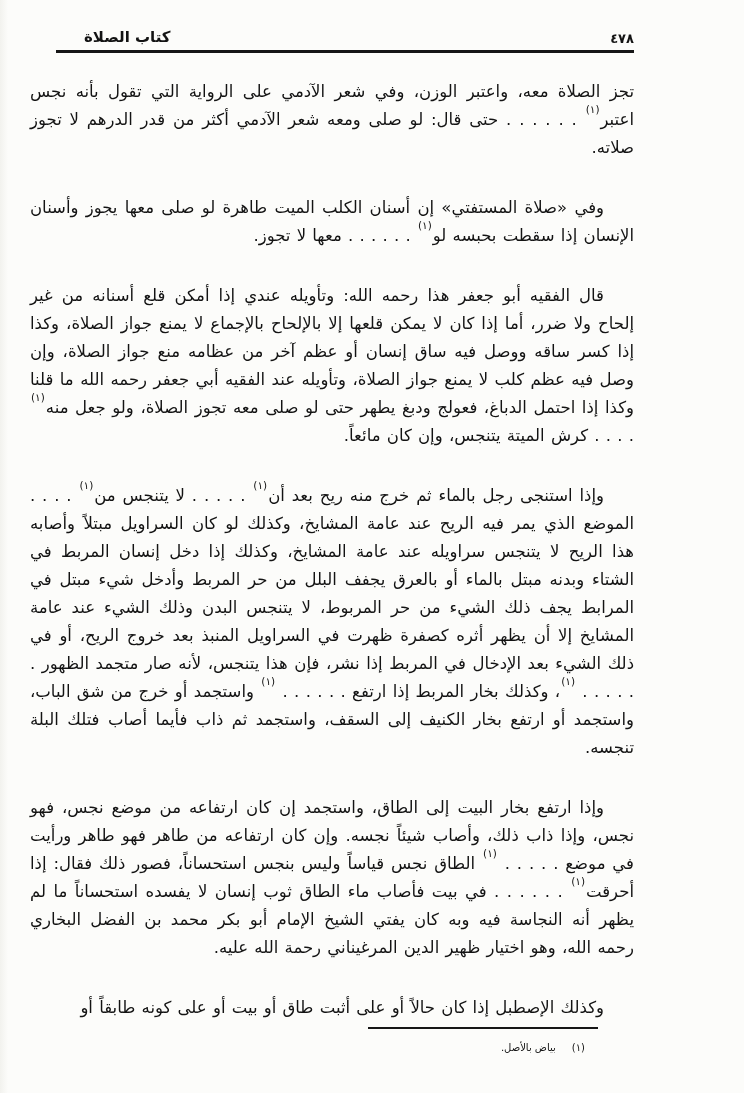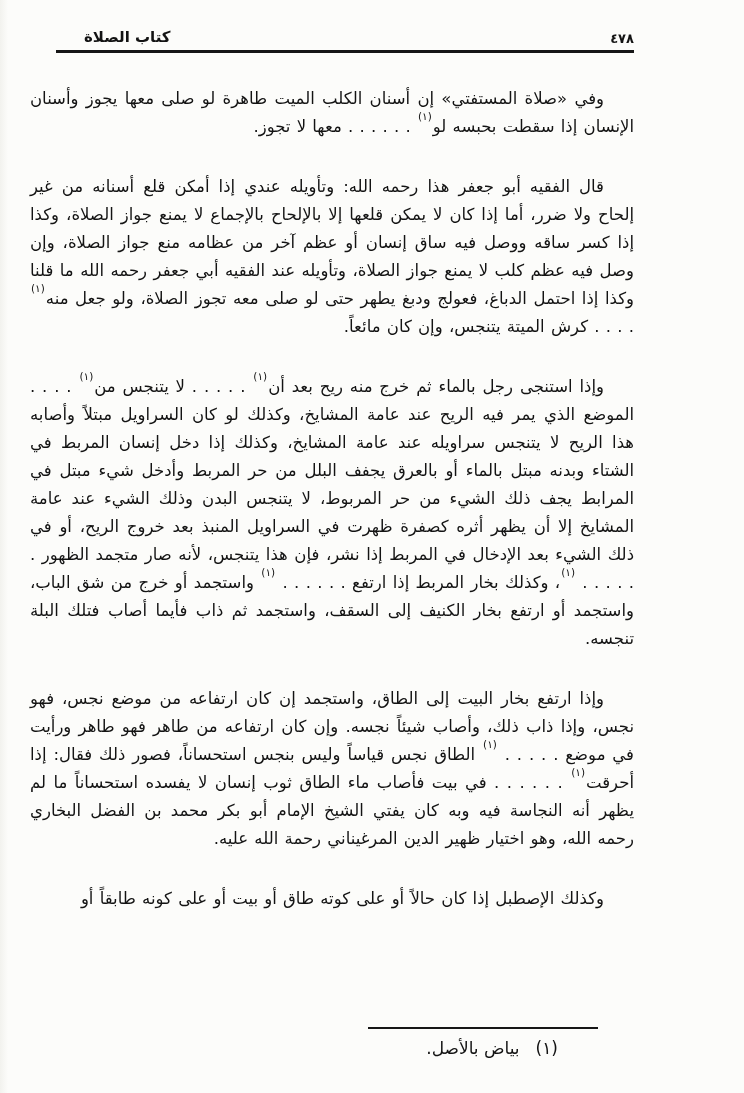--- a/index.html
+++ b/index.html
@@ -77,47 +77,48 @@
     direction: rtl;
   }
   .footnote-rule {
     width: 230px;
     height: 2px;
     background: #161616;
     margin-right: 36px;
   }
   .footnote-item {
     margin-top: 8px;
-    margin-right: 76px;
-    font-size: 17px;
+    margin-right: 49px;
+    font-size: 10px;
     line-height: 22px;
   }
   .footnote-item .marker {
     margin-left: 16px;
   }
 </style>
 </head>
 <body>
 
 <div class="page">
 
   <div class="running-header">
     <span class="book-title">كتاب الصلاة</span>
     <span class="page-number">٤٧٨</span>
   </div>
 
   <div class="header-rule"></div>
 
   <div class="body-text" id="body-text">
 
+  <p>تجز الصلاة معه، واعتبر الوزن، وفي شعر الآدمي على الرواية التي تقول بأنه نجس اعتبر<sup class="fn-marker">(١)</sup> . . . . . . حتى قال: لو صلى ومعه شعر الآدمي أكثر من قدر الدرهم لا تجوز صلاته.</p>
       <p class="indent">وفي «صلاة المستفتي» إن أسنان الكلب الميت طاهرة لو صلى معها يجوز وأسنان الإنسان إذا سقطت بحبسه لو<sup class="fn-marker">(١)</sup> . . . . . . معها لا تجوز.</p>
       <p class="indent">قال الفقيه أبو جعفر هذا رحمه الله: وتأويله عندي إذا أمكن قلع أسنانه من غير إلحاح ولا ضرر، أما إذا كان لا يمكن قلعها إلا بالإلحاح بالإجماع لا يمنع جواز الصلاة، وكذا إذا كسر ساقه ووصل فيه ساق إنسان أو عظم آخر من عظامه منع جواز الصلاة، وإن وصل فيه عظم كلب لا يمنع جواز الصلاة، وتأويله عند الفقيه أبي جعفر رحمه الله ما قلنا وكذا إذا احتمل الدباغ، فعولج ودبغ يطهر حتى لو صلى معه تجوز الصلاة، ولو جعل منه<sup class="fn-marker">(١)</sup> . . . . كرش الميتة يتنجس، وإن كان مائعاً.</p>
       <p class="indent">وإذا استنجى رجل بالماء ثم خرج منه ريح بعد أن<sup class="fn-marker">(١)</sup> . . . . . لا يتنجس من<sup class="fn-marker">(١)</sup> . . . . الموضع الذي يمر فيه الريح عند عامة المشايخ، وكذلك لو كان السراويل مبتلاً وأصابه هذا الريح لا يتنجس سراويله عند عامة المشايخ، وكذلك إذا دخل إنسان المربط في الشتاء وبدنه مبتل بالماء أو بالعرق يجفف البلل من حر المربط وأدخل شيء مبتل في المرابط يجف ذلك الشيء من حر المربوط، لا يتنجس البدن وذلك الشيء عند عامة المشايخ إلا أن يظهر أثره كصفرة ظهرت في السراويل المنبذ بعد خروج الريح، أو في ذلك الشيء بعد الإدخال في المربط إذا نشر، فإن هذا يتنجس، لأنه صار متجمد الظهور . . . . . . <sup class="fn-marker">(١)</sup>، وكذلك بخار المربط إذا ارتفع . . . . . . <sup class="fn-marker">(١)</sup> واستجمد أو خرج من شق الباب، واستجمد أو ارتفع بخار الكنيف إلى السقف، واستجمد ثم ذاب فأيما أصاب فتلك البلة تنجسه.</p>
       <p class="indent">وإذا ارتفع بخار البيت إلى الطاق، واستجمد إن كان ارتفاعه من موضع نجس، فهو نجس، وإذا ذاب ذلك، وأصاب شيئاً نجسه. وإن كان ارتفاعه من طاهر فهو طاهر ورأيت في موضع . . . . . <sup class="fn-marker">(١)</sup> الطاق نجس قياساً وليس بنجس استحساناً، فصور ذلك فقال: إذا أحرقت<sup class="fn-marker">(١)</sup> . . . . . . في بيت فأصاب ماء الطاق ثوب إنسان لا يفسده استحساناً ما لم يظهر أنه النجاسة فيه وبه كان يفتي الشيخ الإمام أبو بكر محمد بن الفضل البخاري رحمه الله، وهو اختيار ظهير الدين المرغيناني رحمة الله عليه.</p>
-      <p class="indent">وكذلك الإصطبل إذا كان حالاً أو على كوته طاق أو بيت أو على كونه طابقاً أو</p>
+      <p class="indent">وكذلك الإصطبل إذا كان حالاً أو على أثبت طاق أو بيت أو على كونه طابقاً أو</p>
     </div>
 
   <div class="footnotes">
     <div class="footnote-rule"></div>
     <div class="footnote-item">
       <span class="marker">(١)</span><span>بياض بالأصل.</span>
     </div>
   </div>
 
 </div>

